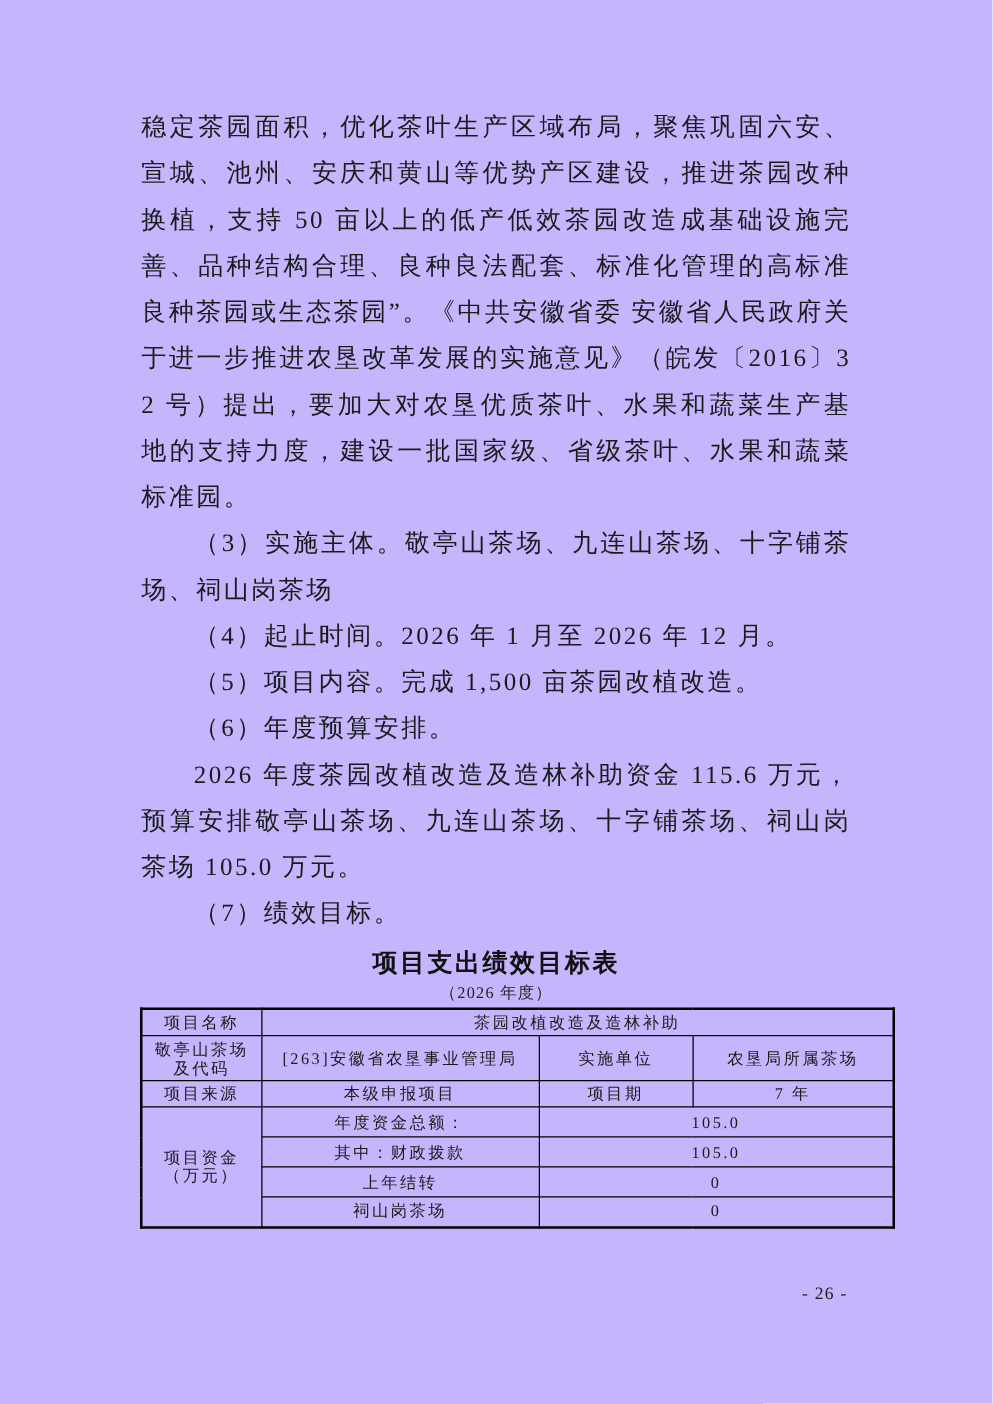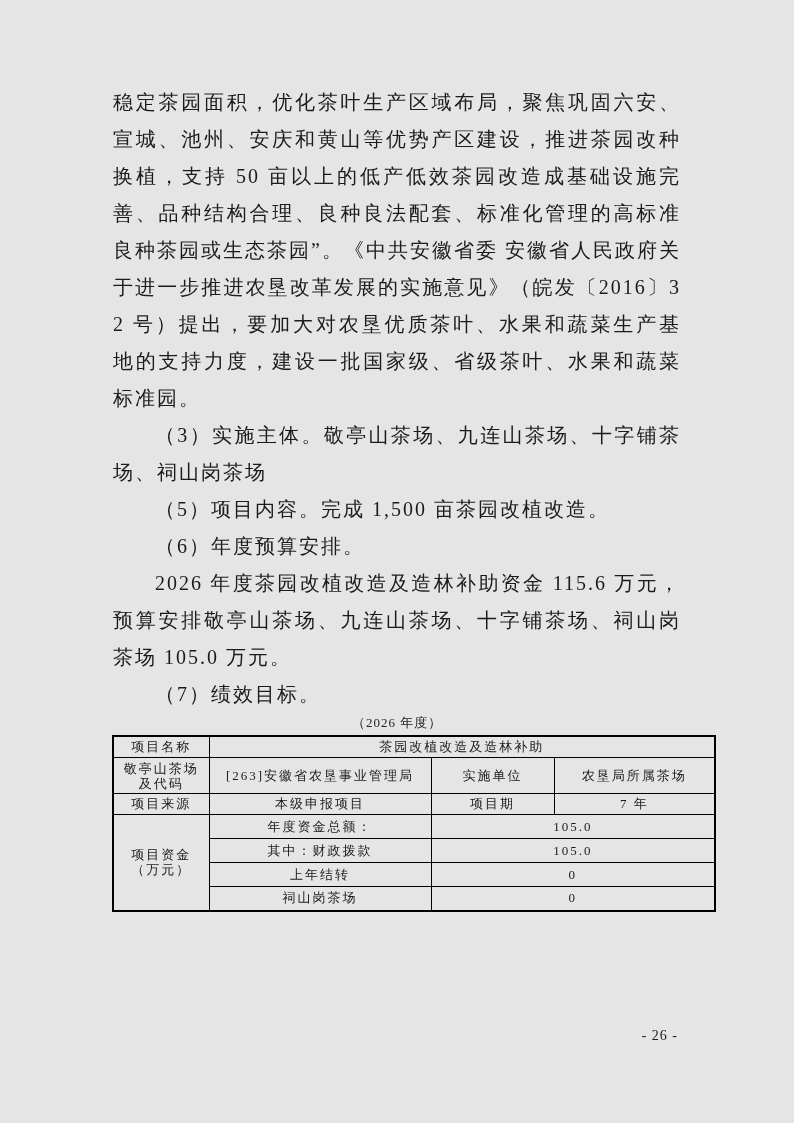--- a/index.html
+++ b/index.html
@@ -4,21 +4,21 @@
 <style>
   html, body {
     margin: 0;
     padding: 0;
     background: #ffffff;
   }
   .page {
     position: relative;
     width: 794px;
     height: 1123px;
-    background: #e5e5e5;
+    background: #c4b5fd;
     font-family: "Liberation Serif", "DejaVu Serif", serif;
     color: #1b1b1b;
     overflow: hidden;
   }
   .content {
     position: absolute;
     left: 113px;
     top: 84px;
     width: 568px;
   }
@@ -91,25 +91,27 @@
   }
 </style>
 </head>
 <body>
 
 <div class="page">
   <div class="content">
 
     <p class="body-par">稳定茶园面积，优化茶叶生产区域布局，聚焦巩固六安、宣城、池州、安庆和黄山等优势产区建设，推进茶园改种换植，支持 50 亩以上的低产低效茶园改造成基础设施完善、品种结构合理、良种良法配套、标准化管理的高标准良种茶园或生态茶园”。《中共安徽省委 安徽省人民政府关于进一步推进农垦改革发展的实施意见》（皖发〔2016〕32 号）提出，要加大对农垦优质茶叶、水果和蔬菜生产基地的支持力度，建设一批国家级、省级茶叶、水果和蔬菜标准园。</p>
     <p class="body-par ind">（3）实施主体。敬亭山茶场、九连山茶场、十字铺茶场、祠山岗茶场</p>
+    <p class="body-par ind">（4）起止时间。2026 年 1 月至 2026 年 12 月。</p>
     <p class="body-par ind">（5）项目内容。完成 1,500 亩茶园改植改造。</p>
     <p class="body-par ind">（6）年度预算安排。</p>
     <p class="body-par ind">2026 年度茶园改植改造及造林补助资金 115.6 万元，预算安排敬亭山茶场、九连山茶场、十字铺茶场、祠山岗茶场 105.0 万元。</p>
     <p class="body-par ind">（7）绩效目标。</p>
 
+    <h2 class="tbl-title">项目支出绩效目标表</h2>
     <div class="tbl-subtitle">（2026 年度）</div>
 
     <table class="perf">
       <colgroup>
         <col style="width:96px">
         <col style="width:222px">
         <col style="width:123px">
         <col style="width:161px">
       </colgroup>
       <tbody>

